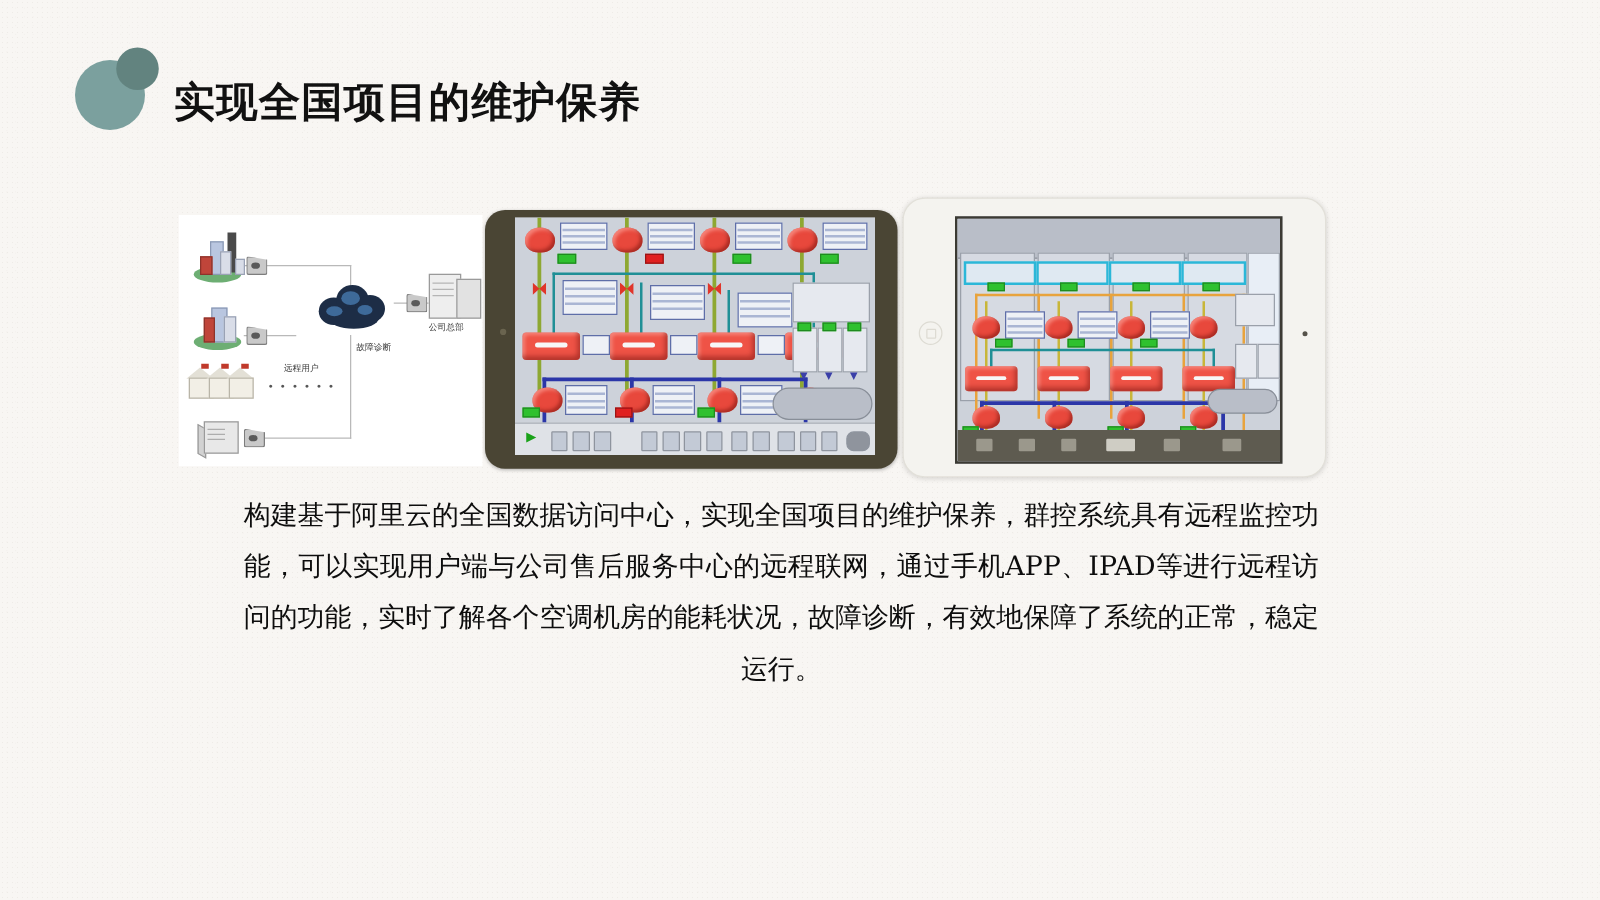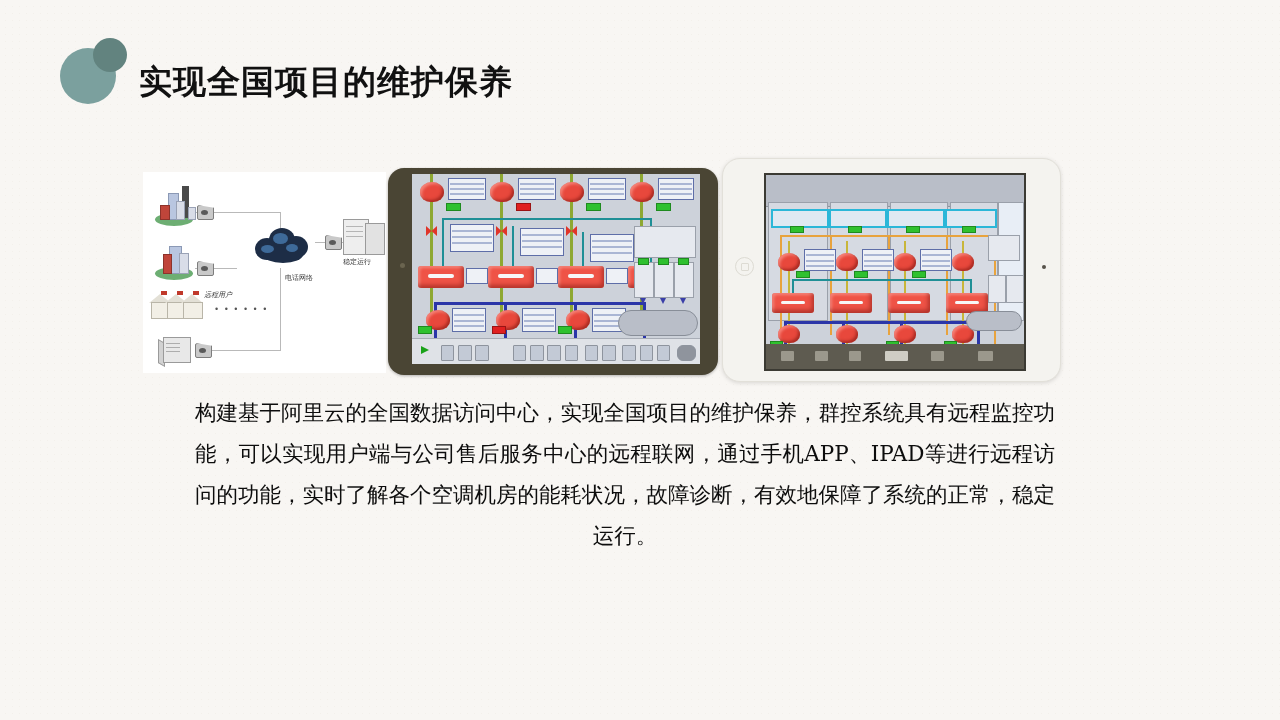--- a/index.html
+++ b/index.html
@@ -232,23 +232,23 @@
       </div>
 
       <div class="hq" style="left:200px;top:47px;">
         <div class="r1"></div>
         <div class="r2"></div>
         <div class="ln" style="left:3px;top:7px;width:17px;"></div>
         <div class="ln" style="left:3px;top:12px;width:17px;"></div>
         <div class="ln" style="left:3px;top:17px;width:17px;"></div>
       </div>
 
-      <div class="nd-label" style="left:200px;top:85px;">稳定运行</div>
-      <div class="nd-label" style="left:142px;top:101px;">电话网络</div>
-      <div class="nd-label" style="left:61px;top:118px;font-style:italic;">远程用户</div>
+      <div class="nd-label" style="left:200px;top:85px;">公司总部</div>
+      <div class="nd-label" style="left:142px;top:101px;">故障诊断</div>
+      <div class="nd-label" style="left:84px;top:118px;">远程用户</div>
       <div class="nd-dots" style="left:72px;top:132px;">• • • • • •</div>
     </div>
   </div>
 
   <div class="tablet-dark">
     <div class="cam"></div>
     <div class="screen">
       <div class="scada">
 
         <div class="pipe pipe-green" style="left:18px;top:0;width:3px;height:150px;"></div>

